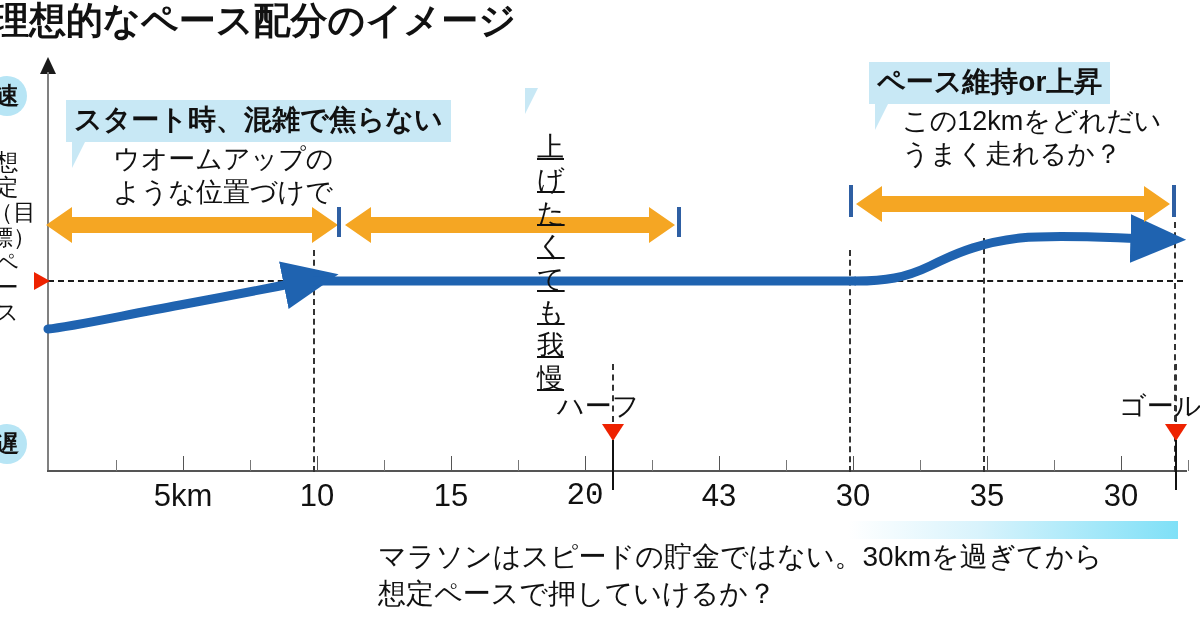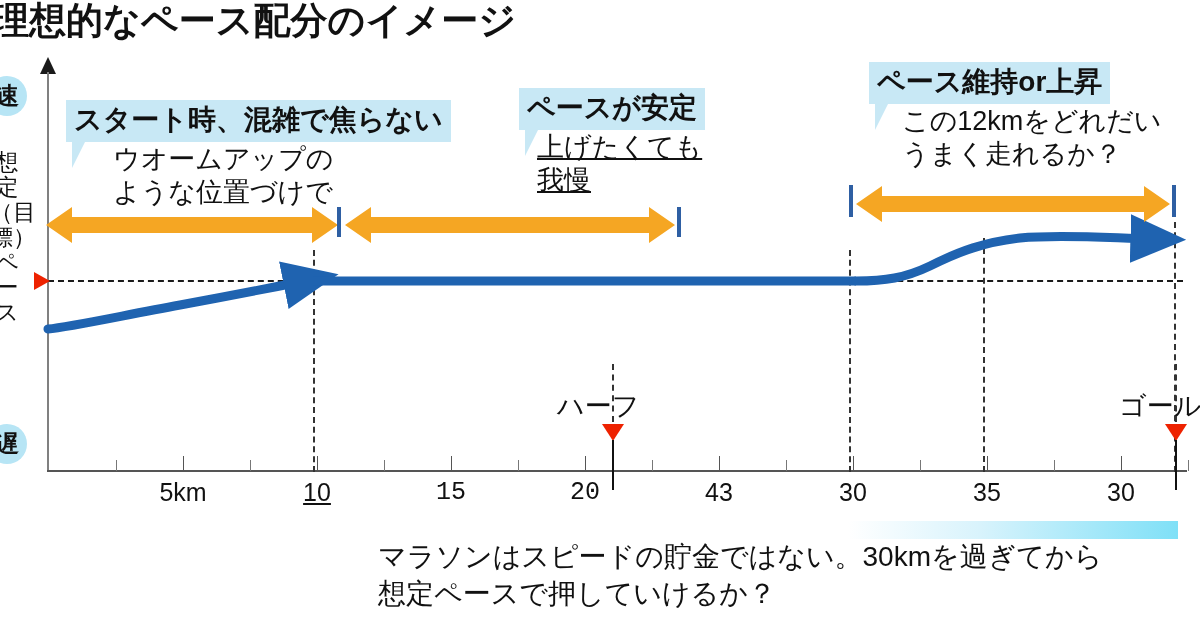--- a/index.html
+++ b/index.html
@@ -91,21 +91,21 @@
     background: #555;
   }
   .tick-minor {
     top: 460px;
     width: 1px;
     height: 11px;
     background: #777;
   }
   .xlabel {
     top: 478px;
-    font-size: 25px;
+    font-size: 31px;
     color: #111;
     text-align: center;
     width: 90px;
     margin-left: -45px;
   }
 
   
   #target-line {
     left: 48px;
     top: 280px;
@@ -227,23 +227,23 @@
       <div class="abs tick-minor" style="left: 384px;"></div>
       <div class="abs tick-minor" style="left: 518px;"></div>
       <div class="abs tick-minor" style="left: 652px;"></div>
       <div class="abs tick-minor" style="left: 786px;"></div>
       <div class="abs tick-minor" style="left: 920px;"></div>
       <div class="abs tick-minor" style="left: 1054px;"></div>
       <div class="abs tick-minor" style="left: 1188px;"></div>
       <div class="abs tick-major" style="left: 183px;"></div>
       <div class="abs xlabel" style="left: 183px;">5km</div>
       <div class="abs tick-major" style="left: 317px;"></div>
-      <div class="abs xlabel" style="left: 317px; text-decoration: underline;">10</div>
+      <div class="abs xlabel" style="left: 317px;">10</div>
       <div class="abs tick-major" style="left: 451px;"></div>
-      <div class="abs xlabel" style="left: 451px; font-family: Liberation Mono, monospace;">15</div>
+      <div class="abs xlabel" style="left: 451px;">15</div>
       <div class="abs tick-major" style="left: 585px;"></div>
       <div class="abs xlabel" style="left: 585px; font-family: Liberation Mono, monospace;">20</div>
       <div class="abs tick-major" style="left: 719px;"></div>
       <div class="abs xlabel" style="left: 719px;">43</div>
       <div class="abs tick-major" style="left: 853px;"></div>
       <div class="abs xlabel" style="left: 853px;">30</div>
       <div class="abs tick-major" style="left: 987px;"></div>
       <div class="abs xlabel" style="left: 987px;">35</div>
       <div class="abs tick-major" style="left: 1121px;"></div>
       <div class="abs xlabel" style="left: 1121px;">30</div>
@@ -285,21 +285,20 @@
   <div class="abs blue-cap" style="left:1172px; top:185px; height:32px;"></div>
 
   <div class="abs" style="left:66px; top:100px;">
     <div class="callout-head">スタート時、混雑で焦らない</div>
     <div class="callout-tail" style="margin-left:6px;"></div>
     <div class="callout-body" style="position:absolute; left:47px; top:43px;">ウオームアップの
 ような位置づけで</div>
   </div>
 
   <div class="abs" style="left:519px; top:88px;">
-    <div class="callout-head">ペースが安定</div>
     <div class="callout-tail" style="margin-left:6px;"></div>
     <div class="callout-body" style="position:absolute; left:18px; top:43px;text-decoration:underline;">上げたくても
 我慢</div>
   </div>
 
   <div class="abs" style="left:869px; top:62px;">
     <div class="callout-head">ペース維持or上昇</div>
     <div class="callout-tail" style="margin-left:6px;"></div>
     <div class="callout-body" style="position:absolute; left:33px; top:43px; width:320px;">この12kmをどれだい
 うまく走れるか？</div>

